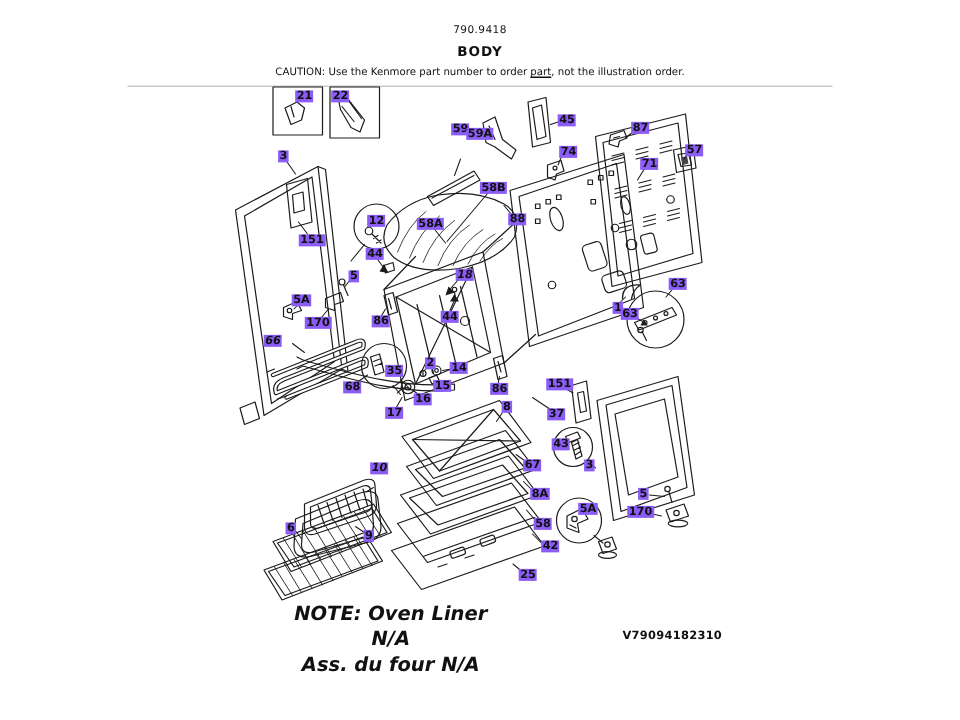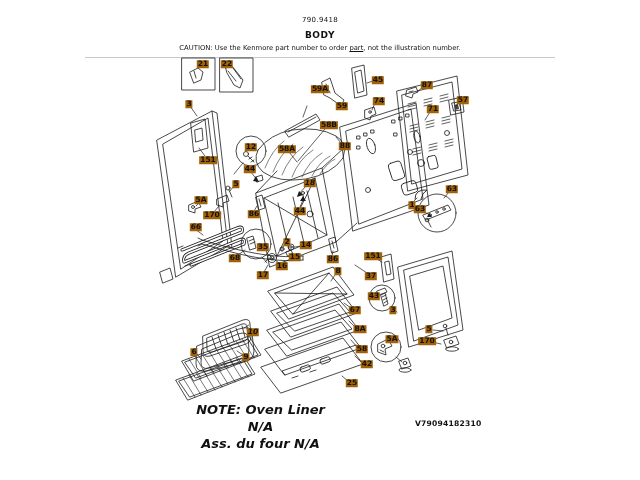--- a/index.html
+++ b/index.html
@@ -10,28 +10,28 @@
   #part-number{top:16px;font-size:7px;letter-spacing:.3px;}
   #diagram-title{top:30px;font-size:9px;font-weight:bold;letter-spacing:.6px;}
   #caution-line{top:44px;font-size:6.8px;}
   #caution-line .u{text-decoration:underline;}
   #caution-rule{top:57px;left:85px;width:470px;height:1px;background:#c9c9c9;}
   #note-block{left:183px;top:402px;width:155px;text-align:center;
               font-size:13px;font-weight:bold;font-style:italic;line-height:1.3;}
   #version-code{left:415px;top:419px;font-size:7.6px;font-weight:bold;letter-spacing:.2px;}
   #diagram-svg{left:0;top:0;}
   .callout{position:absolute;transform:translate(-50%,-50%);font-size:7.5px;font-weight:bold;
-           color:#111;white-space:nowrap;background:#a16207;padding:0 1px;line-height:1;}
+           color:#111;white-space:nowrap;background:#8b5cf6;padding:0 1px;line-height:1;}
 </style>
 </head>
 <body>
 
 <div class="abs ctr" id="part-number">790.9418</div>
 <div class="abs ctr" id="diagram-title">BODY</div>
-<div class="abs ctr" id="caution-line"><span>CAUTION: Use the Kenmore part number to order </span><span class="u">part</span><span>, not the illustration number.</span></div>
+<div class="abs ctr" id="caution-line"><span>CAUTION: Use the Kenmore part number to order </span><span class="u">part</span><span>, not the illustration order.</span></div>
 <div class="abs" id="caution-rule"></div>
 
 <svg class="abs" id="diagram-svg" width="640" height="480" viewBox="0 0 640 480">
 <g fill="none" stroke="#1c1c1c" stroke-width="0.8" stroke-linecap="round" stroke-linejoin="round">
 
   <g>
     <rect x="182" y="58" width="33" height="32"></rect>
     <path d="M190,72 L198,68 L203,72 L201,80 L194,83 Z M194,71 L196,78"></path>
   </g>
   <g>
@@ -265,34 +265,34 @@
 </svg>
 
 <div class="abs" id="callout-layer" style="left:0;top:0;width:640px;height:480px;">
     <span class="callout" style="left: 203px; top: 64px;">21</span>
     <span class="callout" style="left: 227px; top: 64px;">22</span>
     <span class="callout" style="left: 189px; top: 104px;">3</span>
     <span class="callout" style="left: 208px; top: 160px;">151</span>
     <span class="callout" style="left: 251px; top: 147px;">12</span>
     <span class="callout" style="left: 250px; top: 169px;">44</span>
     <span class="callout" style="left: 287px; top: 149px;">58A</span>
-    <span class="callout" style="left: 307px; top: 106px; margin-left: 35px;">59</span>
+    <span class="callout" style="left: 307px; top: 86px;">59</span>
     <span class="callout" style="left: 320px; top: 89px;">59A</span>
     <span class="callout" style="left: 378px; top: 80px;">45</span>
     <span class="callout" style="left: 379px; top: 101px;">74</span>
     <span class="callout" style="left: 329px; top: 125px;">58B</span>
     <span class="callout" style="left: 345px; top: 146px;">88</span>
     <span class="callout" style="left: 427px; top: 85px;">87</span>
     <span class="callout" style="left: 433px; top: 109px;">71</span>
     <span class="callout" style="left: 463px; top: 100px;">57</span>
     <span class="callout" style="left: 310px; top: 183px; font-style: italic;">18</span>
     <span class="callout" style="left: 236px; top: 184px;">5</span>
     <span class="callout" style="left: 201px; top: 200px;">5A</span>
     <span class="callout" style="left: 212px; top: 215px;">170</span>
-    <span class="callout" style="left: 196px; top: 227px; font-style: italic;">66</span>
+    <span class="callout" style="left: 182px; top: 227px; font-style: italic;">66</span>
     <span class="callout" style="left: 254px; top: 214px;">86</span>
     <span class="callout" style="left: 235px; top: 258px;">68</span>
     <span class="callout" style="left: 412px; top: 205px;">1</span>
     <span class="callout" style="left: 452px; top: 189px;">63</span>
     <span class="callout" style="left: 420px; top: 209px;">63</span>
     <span class="callout" style="left: 263px; top: 247px;">35</span>
     <span class="callout" style="left: 287px; top: 242px;">2</span>
     <span class="callout" style="left: 306px; top: 245px;">14</span>
     <span class="callout" style="left: 295px; top: 257px;">15</span>
     <span class="callout" style="left: 282px; top: 266px;">16</span>
@@ -305,21 +305,21 @@
     <span class="callout" style="left: 374px; top: 296px;">43</span>
     <span class="callout" style="left: 393px; top: 310px;">3</span>
     <span class="callout" style="left: 355px; top: 310px;">67</span>
     <span class="callout" style="left: 360px; top: 329px;">8A</span>
     <span class="callout" style="left: 362px; top: 349px;">58</span>
     <span class="callout" style="left: 367px; top: 364px;">42</span>
     <span class="callout" style="left: 352px; top: 383px;">25</span>
     <span class="callout" style="left: 392px; top: 339px;">5A</span>
     <span class="callout" style="left: 429px; top: 329px;">5</span>
     <span class="callout" style="left: 427px; top: 341px;">170</span>
-    <span class="callout" style="left: 253px; top: 332px; font-style: italic;">10</span>
+    <span class="callout" style="left: 253px; top: 312px; font-style: italic;">10</span>
     <span class="callout" style="left: 246px; top: 357px;">9</span>
     <span class="callout" style="left: 194px; top: 352px;">6</span>
   </div>
 
 <div class="abs" id="note-block">
   <div>NOTE: Oven Liner N/A</div>
   <div>Ass. du four N/A</div>
 </div>
 <div class="abs" id="version-code">V79094182310</div>
 

